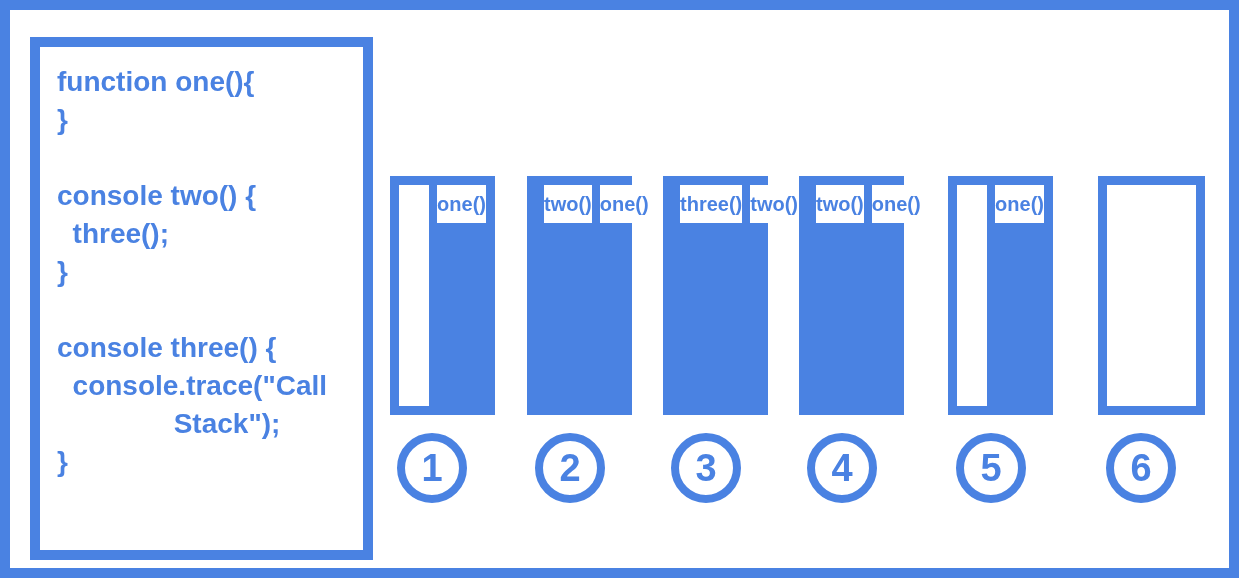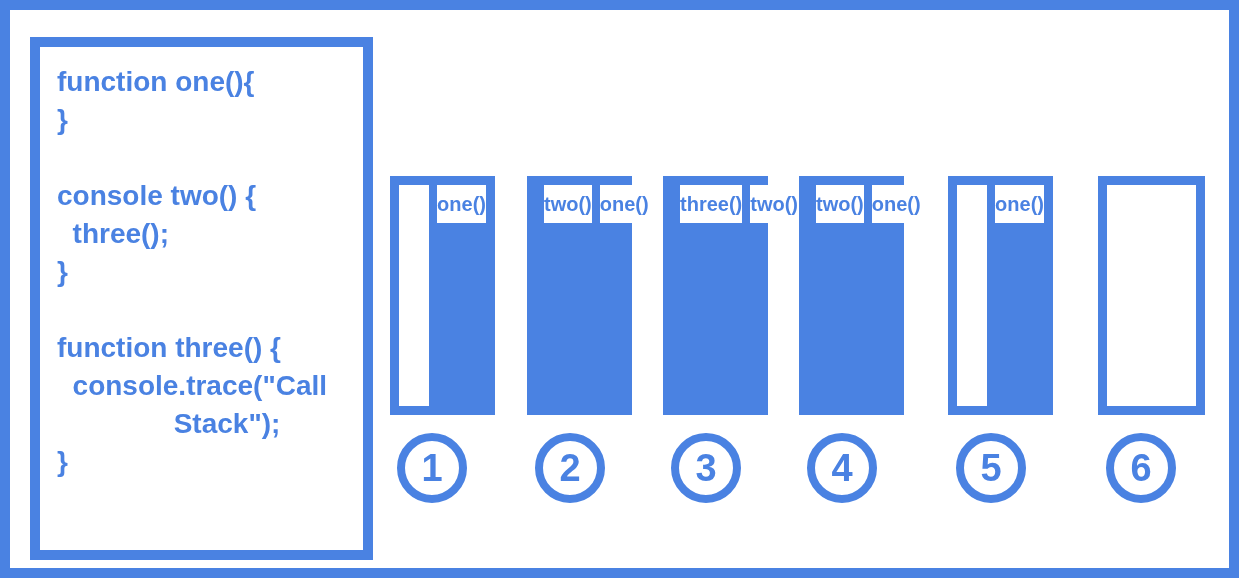--- a/index.html
+++ b/index.html
@@ -117,21 +117,21 @@
   <div class="outer-frame"></div>
 
   <div class="code-panel">
     <div class="code-line">function one(){</div>
     <div class="code-line">}</div>
     <div class="code-line"></div>
     <div class="code-line">console two() {</div>
     <div class="code-line">  three();</div>
     <div class="code-line">}</div>
     <div class="code-line"></div>
-    <div class="code-line">function three() {</div>
+    <div class="code-line">console three() {</div>
     <div class="code-line">  console.trace("Call</div>
     <div class="code-line">               Stack");</div>
     <div class="code-line">}</div>
   </div>
 
 
   <div class="stack-col col1">
     <div class="filler"></div>
     <div class="frame">one()</div>
   </div>

